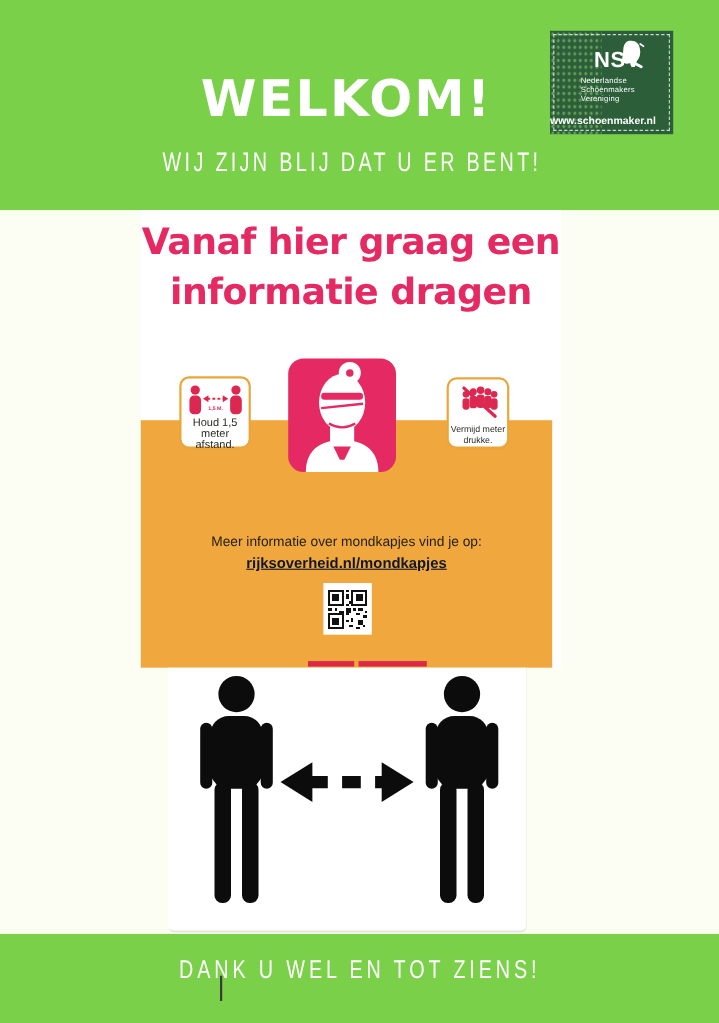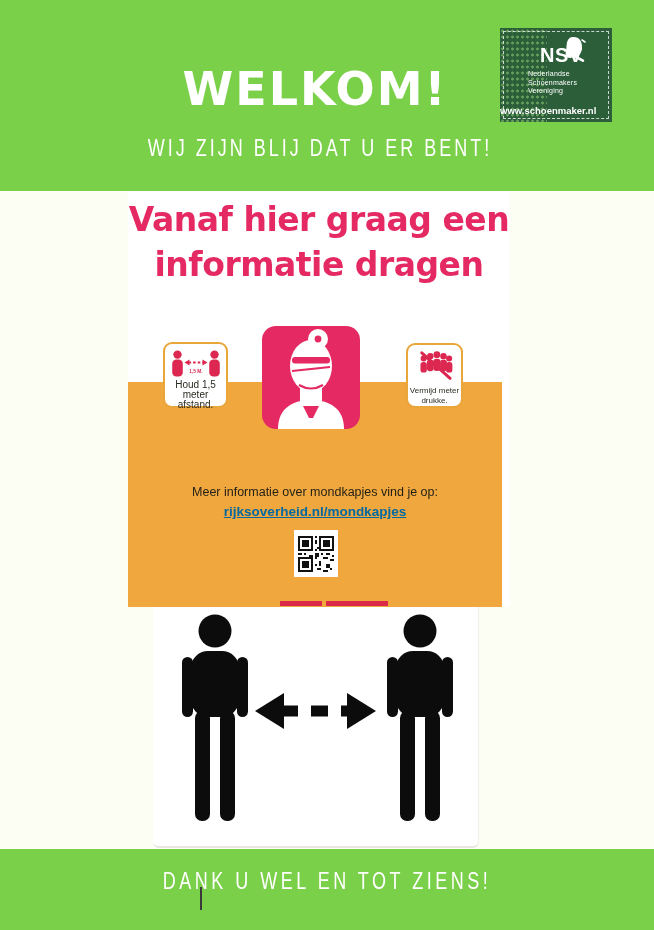--- a/index.html
+++ b/index.html
@@ -39,21 +39,21 @@
   .orange-box{position:absolute;left:0;top:191px;width:374px;height:225px;background:var(--orange,#f0a73d);}
   .card{position:absolute;background:#fff;border:2px solid #e9a63b;border-radius:9px;box-sizing:border-box;
     text-align:center;color:#2b2b24;}
   .card-distance{left:35px;top:151px;width:65px;height:66px;padding-top:6px;}
   .card-crowd{left:278px;top:152px;width:57px;height:65px;padding-top:5px;}
   .card-label{font-size:10px;line-height:10px;margin-top:2px;}
   .tile-mask{position:absolute;left:134px;top:135px;width:98px;height:103px;background:var(--pink,#e52963);
     border-radius:14px;overflow:hidden;}
   .info-text{position:absolute;left:0;top:294px;width:374px;text-align:center;color:#201f18;
     font-size:12.5px;font-weight:400;}
-  .info-link{position:absolute;left:0;top:313px;width:374px;text-align:center;color:#0369a1;
+  .info-link{position:absolute;left:0;top:313px;width:374px;text-align:center;color:#0f172a;
     font-size:13.5px;font-weight:700;text-decoration:underline;}
   .qr-box{position:absolute;left:166px;top:339px;width:44px;height:47px;background:#fff;
     display:flex;align-items:center;justify-content:center;}
   .redbar{position:absolute;height:5px;top:410px;background:#dc2847;}
   .redbar.a{left:152px;width:42px;}
   .redbar.b{left:198px;width:62px;}
 
   
   .poster2{left:153px;top:607px;width:325px;height:239px;background:#fff;
     border-bottom:2px solid #e7e5de;border-right:1px solid #efede6;border-radius:0 0 6px 6px;}

